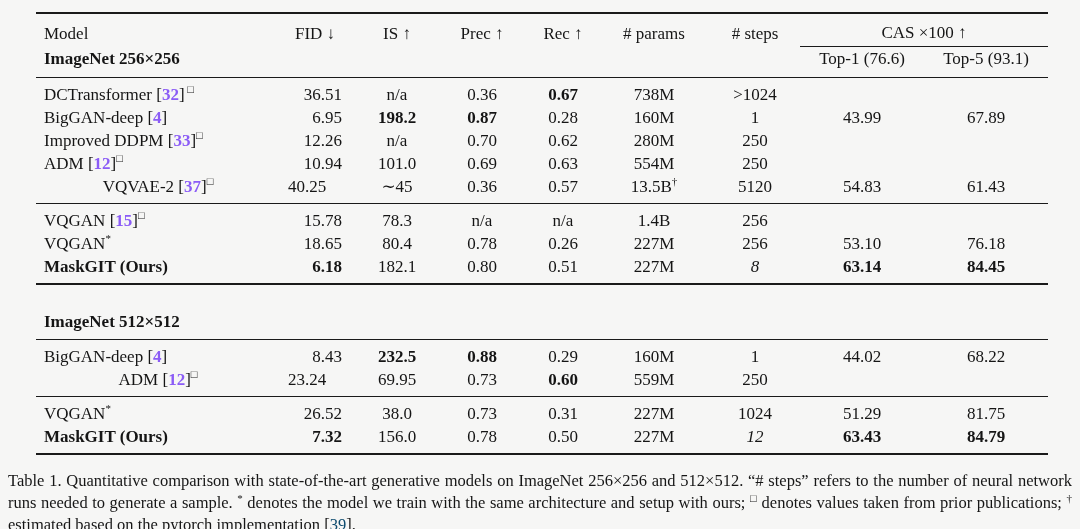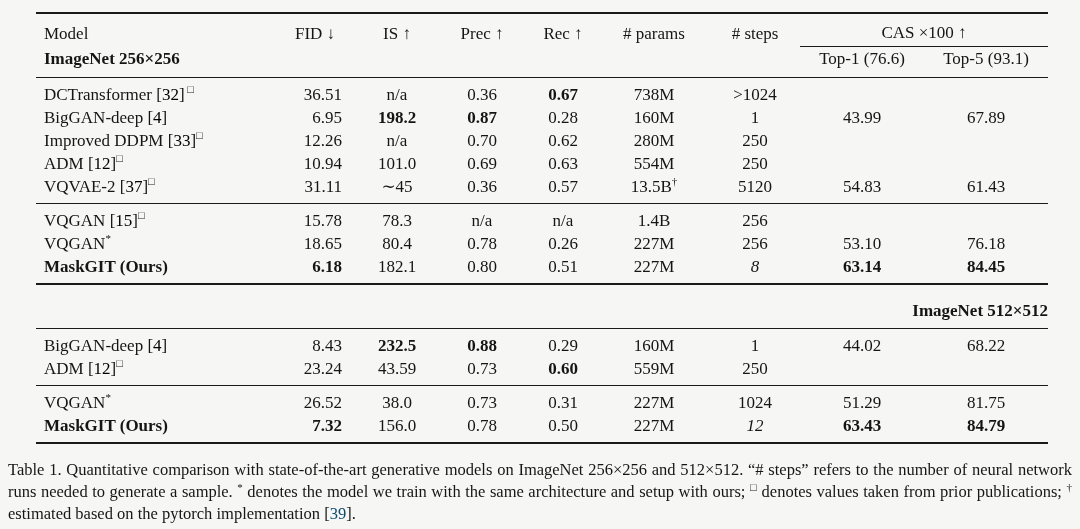--- a/index.html
+++ b/index.html
@@ -22,26 +22,26 @@
   td{padding:0;}
   tr.h1 th{padding-top:7px;}
   tr.h2 th{border-bottom:1.6px solid #1a1a1a;padding-bottom:7px;}
   th.cas{border-bottom:1.3px solid #1a1a1a;padding-bottom:2px;}
   .c-model{text-align:left;padding-left:8px;}
   .c-fid{text-align:right;padding-right:16px;}
   .center{text-align:center;}
   .bold{font-weight:bold;}
   .ital{font-style:italic;}
   .sec-title{font-weight:bold;}
-  td.sec-row{font-weight:bold;border-bottom:1.3px solid #1a1a1a;padding-top:14px;padding-bottom:6px;text-align:right;}
+  td.sec-row{font-weight:bold;border-bottom:1.3px solid #1a1a1a;padding-top:25px;padding-bottom:6px;}
   tr.pad-top td{padding-top:5px;}
   tr.pad-bottom td{padding-bottom:5px;}
-  tr.rule-mid td{border-bottom:1.3px solid #1a1a1a;}
+  tr.rule-mid td{border-bottom:1.3px solid #1a1a1a;text-align:center;}
   tr.rule-thick td{border-bottom:2.5px solid #1a1a1a;}
-  .cite{color:#000000;}
+  .cite{color:#8b5cf6;font-weight:bold;}
   sup{font-size:11px;line-height:0;vertical-align:super;}
   .caption{
     margin:15px 8px 0 8px;
     font-size:16.5px;line-height:22px;
     text-align:justify;color:#161616;
   }
   .caption .sup{font-size:11px;vertical-align:super;line-height:0;}
   .caption .green{color:#0c4a6e;}
 </style>
 </head>
@@ -117,21 +117,21 @@
           <td class="center"><span>101.0</span></td>
           <td class="center"><span>0.69</span></td>
           <td class="center"><span>0.63</span></td>
           <td class="center"><span>554M</span></td>
           <td class="center"><span>250</span></td>
           <td class="center"><span></span></td>
           <td class="center"><span></span></td>
         </tr>
         <tr class="pad-bottom rule-mid">
           <td class="c-model"><span>VQVAE-2</span><span> [</span><span class="cite">37</span><span>]</span><sup>□</sup></td>
-          <td class="c-fid"><span>31.11</span></td>
+          <td class="c-fid"><span>40.25</span></td>
           <td class="center"><span>∼45</span></td>
           <td class="center"><span>0.36</span></td>
           <td class="center"><span>0.57</span></td>
           <td class="center"><span>13.5B</span><sup>†</sup></td>
           <td class="center"><span>5120</span></td>
           <td class="center"><span>54.83</span></td>
           <td class="center"><span>61.43</span></td>
         </tr>
         <tr class="pad-top">
           <td class="c-model"><span>VQGAN</span><span> [</span><span class="cite">15</span><span>]</span><sup>□</sup></td>
@@ -176,21 +176,21 @@
           <td class="center"><span class="bold ">0.88</span></td>
           <td class="center"><span>0.29</span></td>
           <td class="center"><span>160M</span></td>
           <td class="center"><span>1</span></td>
           <td class="center"><span>44.02</span></td>
           <td class="center"><span>68.22</span></td>
         </tr>
         <tr class="pad-bottom rule-mid">
           <td class="c-model"><span>ADM</span><span> [</span><span class="cite">12</span><span>]</span><sup>□</sup></td>
           <td class="c-fid"><span>23.24</span></td>
-          <td class="center"><span>43.59</span></td>
+          <td class="center"><span>69.95</span></td>
           <td class="center"><span>0.73</span></td>
           <td class="center"><span class="bold ">0.60</span></td>
           <td class="center"><span>559M</span></td>
           <td class="center"><span>250</span></td>
           <td class="center"><span></span></td>
           <td class="center"><span></span></td>
         </tr>
         <tr class="pad-top">
           <td class="c-model"><span>VQGAN</span><sup>*</sup></td>
           <td class="c-fid"><span>26.52</span></td>

